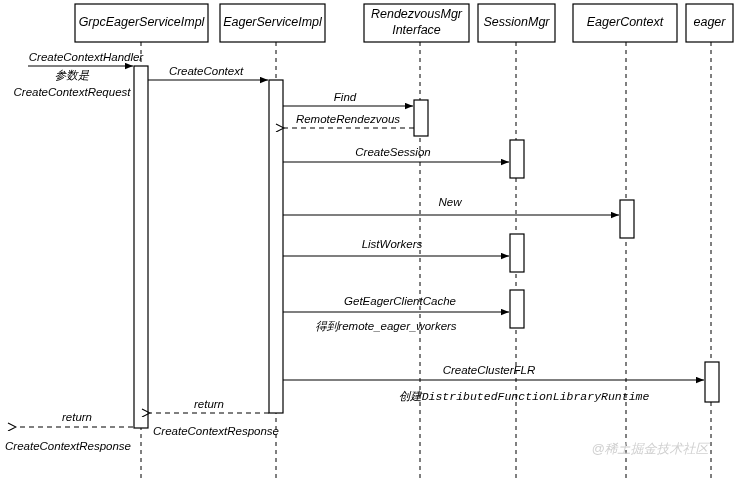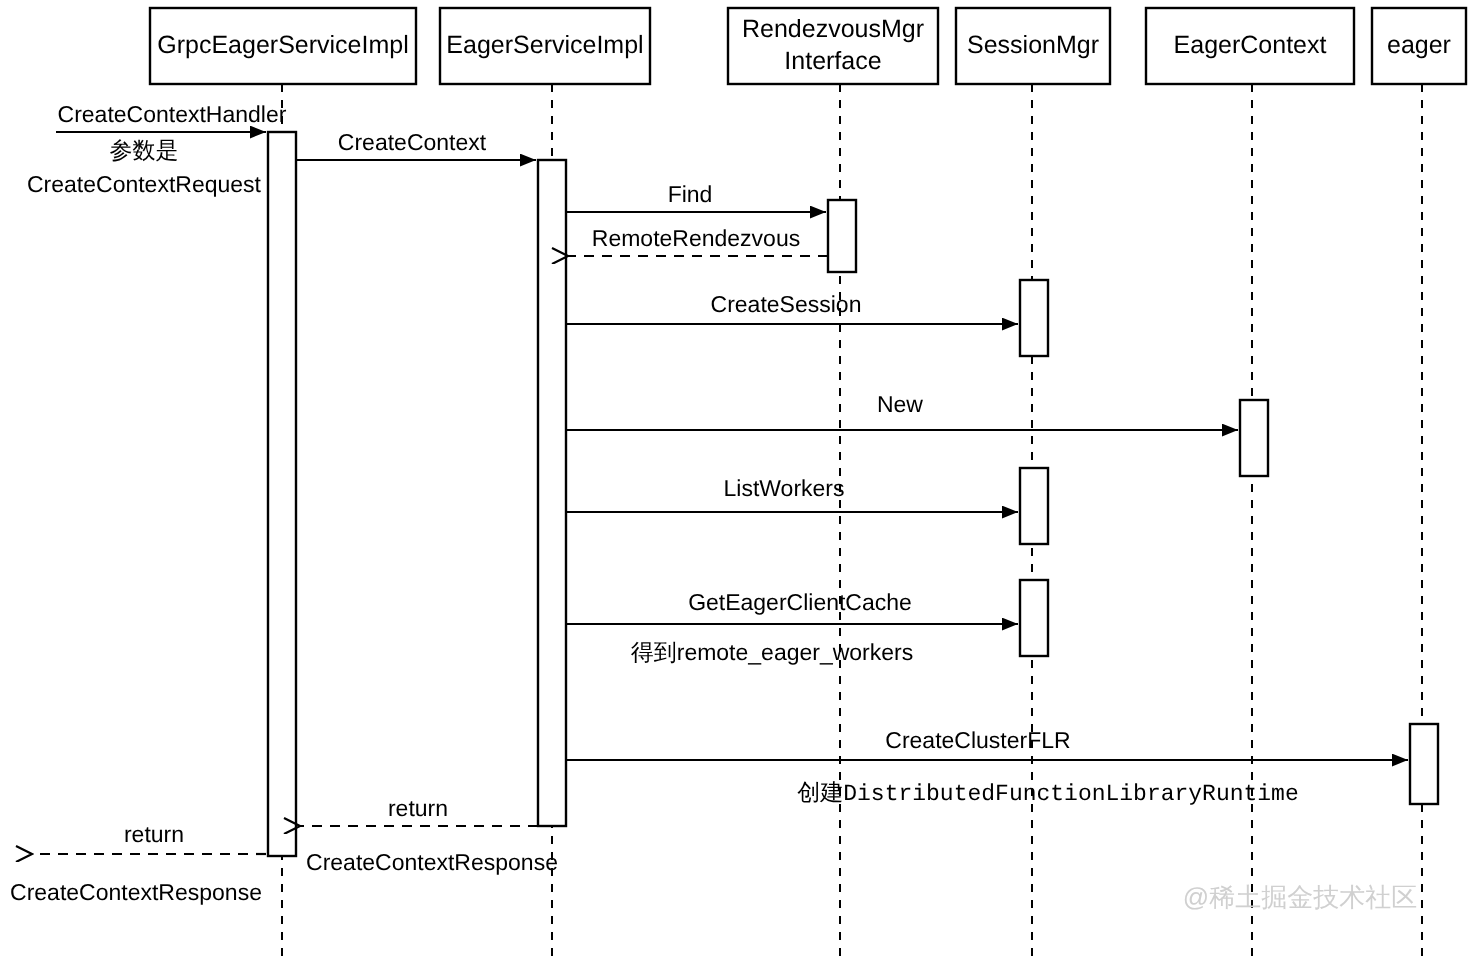--- a/index.html
+++ b/index.html
@@ -10,20 +10,21 @@
   }
   body {
     font-family: "Liberation Sans", sans-serif;
   }
   #diagram-root {
     position: relative;
     width: 737px;
     height: 481px;
     background: #ffffff;
     overflow: hidden;
+    font-style: italic;
   }
   svg#seq-svg {
     position: absolute;
     left: 0;
     top: 0;
     width: 737px;
     height: 481px;
     display: block;
   }
   .participant-box {

